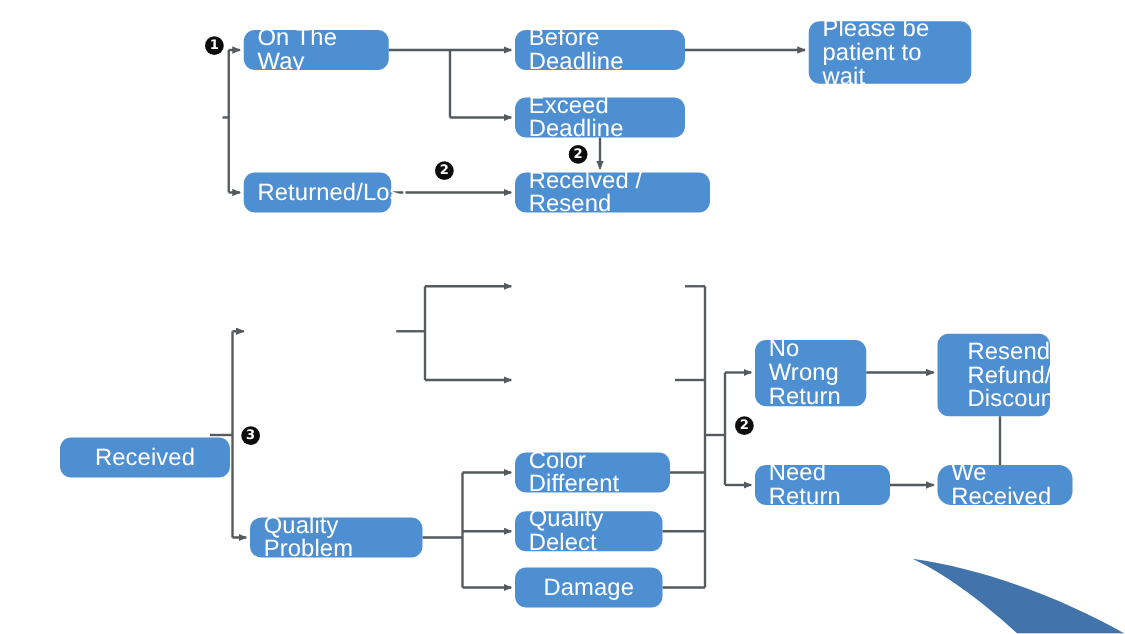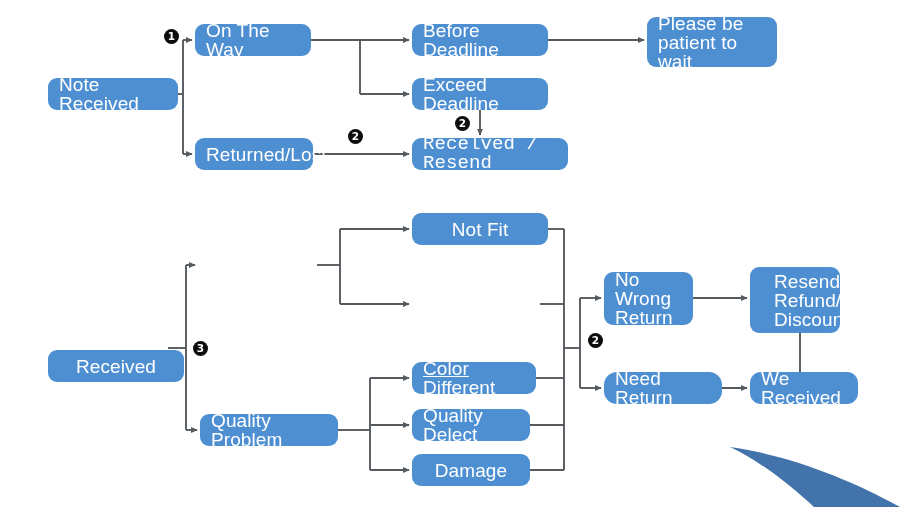--- a/index.html
+++ b/index.html
@@ -120,57 +120,55 @@
       <path d="M712,388 L747,388" marker-end="url(#arw)"></path>
 
       <path d="M800,372 L800,333"></path>
     </g>
   </svg>
 
   <svg class="swoosh" viewBox="0 0 190 62" xmlns="http://www.w3.org/2000/svg">
     <path d="M20,2 C78,10 140,34 190,62 L190,62 L104,62 C80,40 50,16 20,2 Z" fill="#4273ab"></path>
   </svg>
 
-  <div class="node left" style="left:48px;top:78px;width:130px;height:32px;">Note Received</div>
 
   <div class="node left" style="left:195px;top:24px;width:116px;height:32px;">On The Way</div>
 
   <div class="node left" style="left:195px;top:138px;width:118px;height:32px;">Returned/Lost</div>
 
   <div class="node left" style="left:412px;top:24px;width:136px;height:32px;">Before Deadline</div>
 
   <div class="node left" style="left:412px;top:78px;width:136px;height:32px;">Exceed Deadline</div>
 
-  <div class="node left" style="left:412px;top:138px;width:156px;height:32px;font-family:Liberation Mono, monospace;">Recelved / Resend</div>
+  <div class="node left" style="left:412px;top:138px;width:156px;height:32px;">Recelved / Resend</div>
 
   <div class="node left" style="left:647px;top:17px;width:130px;height:50px;">Please be
 patient to wait</div>
 
   <div class="marker" style="left:164px;top:29px;">1</div>
   <div class="marker" style="left:348px;top:129px;">2</div>
   <div class="marker" style="left:455px;top:116px;">2</div>
 
   <div class="node" style="left:48px;top:350px;width:136px;height:32px;text-align:center;">Received</div>
 
 
   <div class="node left" style="left:200px;top:414px;width:138px;height:32px;">Quality Problem</div>
 
-  <div class="node" style="left:412px;top:213px;width:136px;height:32px;">Not Fit</div>
 
 
-  <div class="node left" style="left:412px;top:362px;width:124px;height:32px;text-decoration:underline;">Color Different</div>
+  <div class="node left" style="left:412px;top:362px;width:124px;height:32px;">Color Different</div>
 
   <div class="node left" style="left:412px;top:409px;width:118px;height:32px;">Quality Delect</div>
 
   <div class="node" style="left:412px;top:454px;width:118px;height:32px;text-align:center;">Damage</div>
 
   <div class="node left" style="left:604px;top:272px;width:89px;height:53px;">No Wrong
 Return</div>
 
-  <div class="node left" style="left:604px;top:372px;width:118px;height:32px;border-radius:13px;">Need Return</div>
+  <div class="node left" style="left:604px;top:372px;width:108px;height:32px;">Need Return</div>
 
   <div class="node left" style="left:750px;top:267px;width:90px;height:66px;padding-left:24px;">Resend/
 Refund/
 Discount</div>
 
   <div class="node left" style="left:750px;top:372px;width:108px;height:32px;border-radius:11px;">We Received</div>
 
   <div class="marker" style="left:193px;top:341px;">3</div>
   <div class="marker" style="left:588px;top:333px;">2</div>
 

